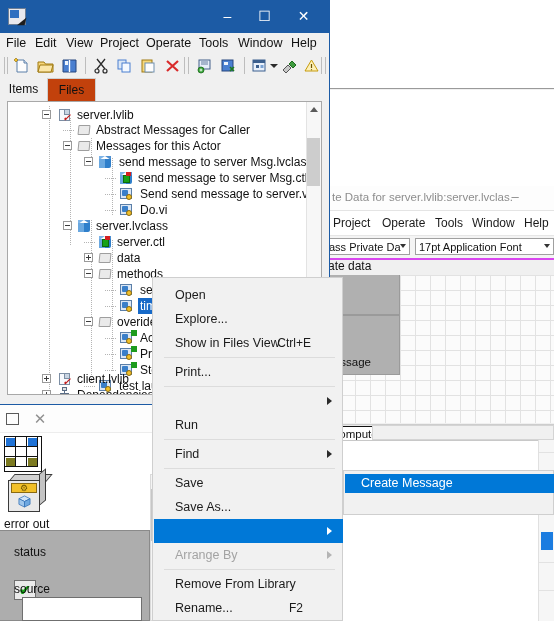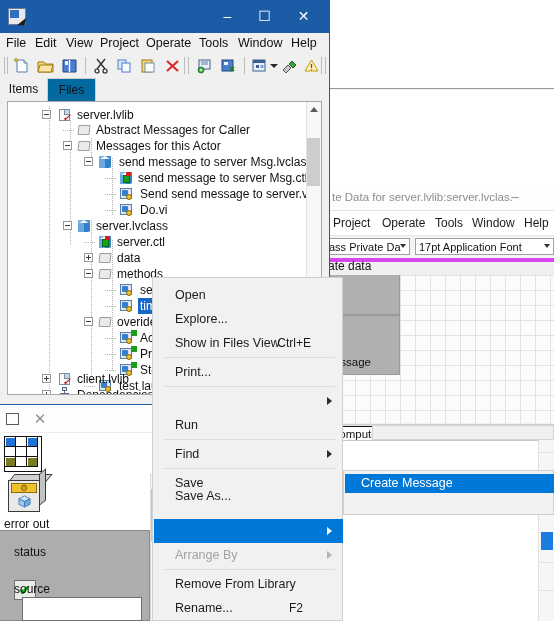--- a/index.html
+++ b/index.html
@@ -31,21 +31,21 @@
   #bgwin-min{
     left:505px;top:188px;width:20px;height:18px;font-size:13px;color:#888;
     text-align:center;line-height:18px;
   }
   #bgwin-menubar{
     left:325px;top:211px;width:229px;height:24px;background:#fff;
   }
   .bgmenu{font-size:12px;color:#1b1b1b;position:absolute;top:5px;white-space:nowrap;}
   #bgwin-toolbar{
     left:325px;top:235px;width:229px;height:22px;background:#f4f4f4;
-    border-top:1px solid #e6e6e6;border-bottom:4px solid #d946ef;
+    border-top:1px solid #e6e6e6;border-bottom:2px solid #d946ef;
   }
   .bgcombo{
     position:absolute;top:2px;height:17px;background:#fff;border:1px solid #a0a0a0;
     font-size:11px;color:#111;line-height:17px;padding-left:3px;box-sizing:border-box;
     white-space:nowrap;overflow:hidden;
   }
   .bgcombo .arw{position:absolute;right:3px;top:5px;width:0;height:0;
     border-left:3.5px solid transparent;border-right:3.5px solid transparent;border-top:4px solid #333;}
   #bgwin-label{
     left:328px;top:259px;font-size:12px;color:#111;white-space:nowrap;
@@ -145,21 +145,21 @@
   #win-title{left:33px;top:8px;font-size:13.5px;color:#ffffff;white-space:nowrap;}
   .ctlbtn{position:absolute;top:0px;height:33px;width:37px;color:#fff;text-align:center;line-height:33px;font-size:14px;}
   #menubar{left:0px;top:33px;width:329px;height:20px;background:#f0f0f0;}
   .mi{position:absolute;top:3px;font-size:12.5px;color:#111;white-space:nowrap;}
   #toolbar{left:0px;top:53px;width:329px;height:25px;background:#f0f0f0;border-bottom:1px solid #d6d6d6;}
   .tsep{position:absolute;top:4px;width:1px;height:17px;background:#bdbdbd;}
   .ticon{position:absolute;top:5px;width:17px;height:16px;}
   #tabstrip{left:0px;top:78px;width:329px;height:23px;background:#f0f0f0;}
   .tab{position:absolute;top:0px;height:23px;font-size:12px;color:#111;line-height:22px;text-align:center;}
   .tab.sel{background:#f0f0f0;}
-  .tab.unsel{background:#0369a1;border:1px solid #cfcfcf;border-bottom:none;box-sizing:border-box;}
+  .tab.unsel{background:#c2410c;border:1px solid #cfcfcf;border-bottom:none;box-sizing:border-box;}
   #treepane{
     left:7px;top:101px;width:315px;height:294px;background:#fff;
     border:1px solid #a8a8a8;box-sizing:border-box;overflow:hidden;
   }
   #tree-vscroll{position:absolute;right:0px;top:0px;width:14px;height:292px;background:#f7f7f7;border-left:1px solid #e3e3e3;}
   #tree-vscroll .up{position:absolute;left:3px;top:5px;width:0;height:0;
     border-left:4px solid transparent;border-right:4px solid transparent;border-bottom:5px solid #5a5a5a;}
   #tree-vscroll .thumb{position:absolute;left:0px;top:36px;width:13px;height:48px;background:#cdcdcd;}
 
   .node{position:absolute;height:16px;white-space:nowrap;font-size:12px;color:#111;line-height:16px;}
@@ -704,21 +704,21 @@
   <div class="mitem" style="top:164px">
     <span class="txt">Find</span>
     <i class="car"></i>
     </div>
 
   <i class="msep" style="top:190px"></i>
 
   <div class="mitem" style="top:193px">
     <span class="txt">Save</span>
     </div>
-  <div class="mitem" style="top:206px">
+  <div class="mitem" style="top:217px">
     <span class="txt">Save As...</span>
     </div>
   <div class="mitem hl" style="top:241px">
     <i class="car"></i>
     </div>
   <div class="mitem dis" style="top:265px">
     <span class="txt">Arrange By</span>
     <i class="car"></i>
     </div>
 

